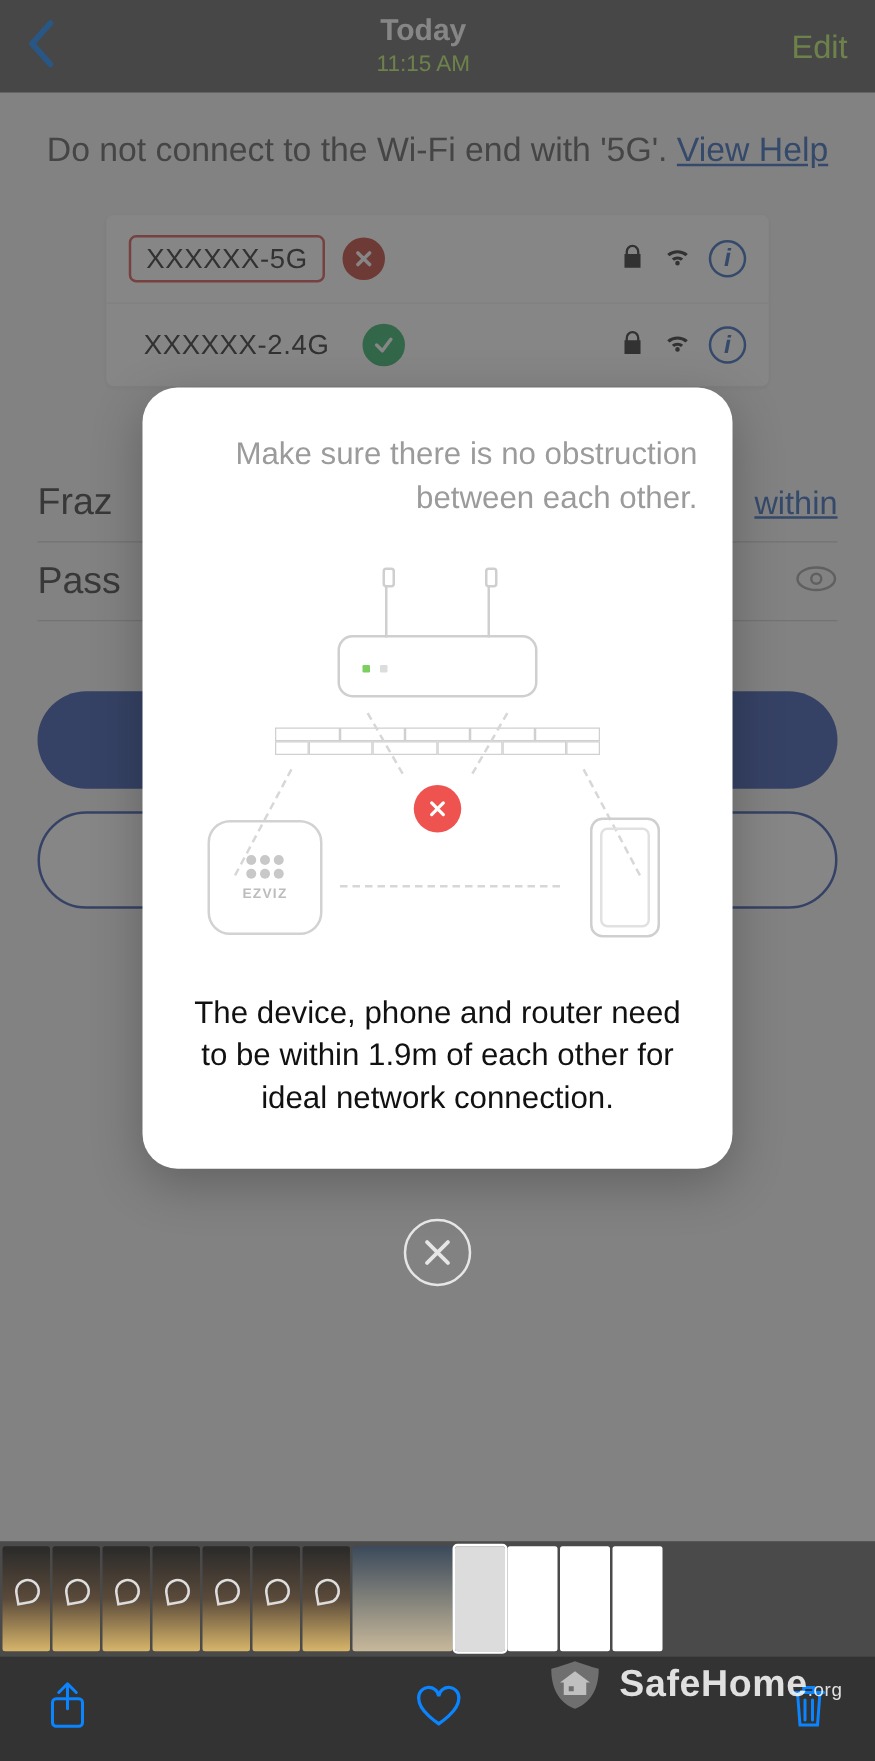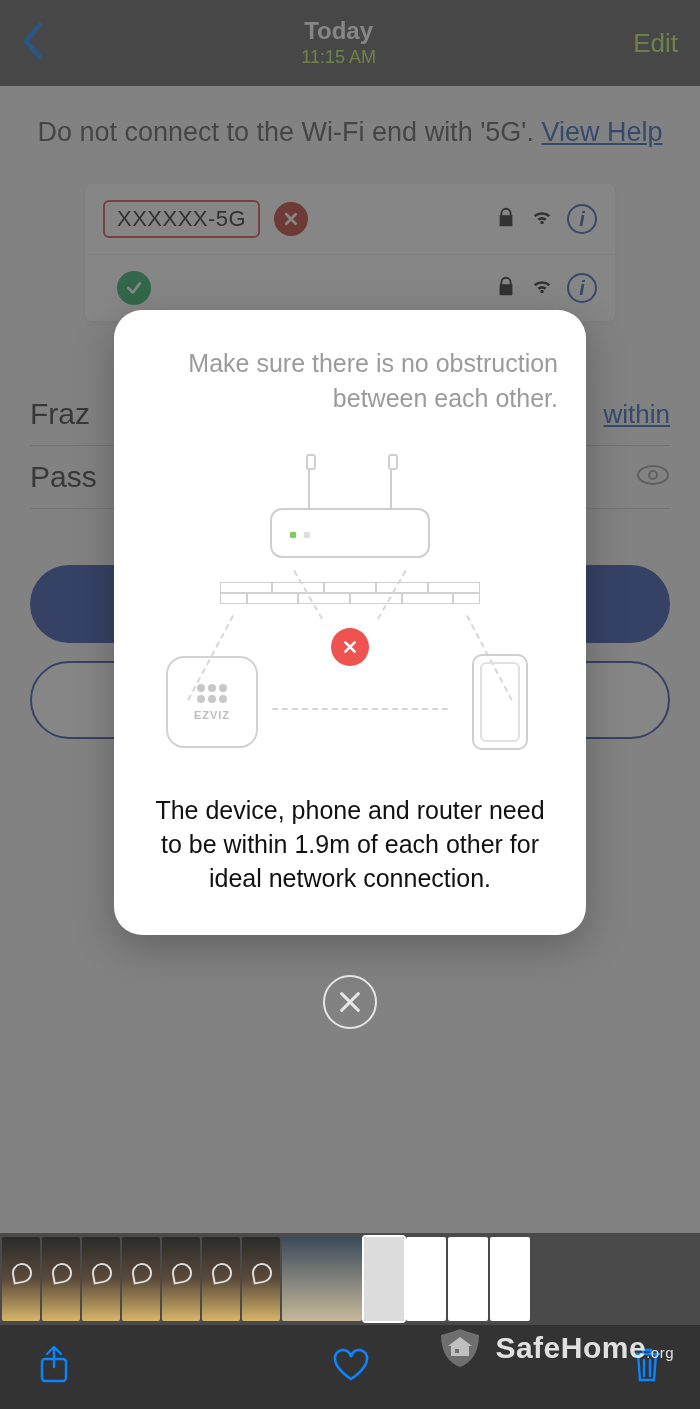--- a/index.html
+++ b/index.html
@@ -1,21 +1,21 @@
 <!DOCTYPE html>
 <html><head>
 <meta charset="utf-8">
 <style>
 * { margin: 0; padding: 0; box-sizing: border-box; font-family: -apple-system, BlinkMacSystemFont, "Segoe UI", Helvetica, Arial, sans-serif; }
 html, body { width: 700px; height: 1409px; overflow: hidden; background: #fff; }
 
 .screen { position: relative; width: 700px; height: 1409px; background: #f5f5f7; }
 
 
-.navbar { height: 86px; background: #595959; display: flex; align-items: center; justify-content: space-between; padding: 0 22px; }
+.navbar { height: 74px; background: #595959; display: flex; align-items: center; justify-content: space-between; padding: 0 22px; }
 .nav-back svg { width: 22px; height: 38px; }
 .nav-titles { text-align: center; flex: 1; }
 .nav-title { color: #fff; font-size: 24px; font-weight: 600; line-height: 1.1; }
 .nav-subtitle { color: #bef264; font-size: 18px; margin-top: 2px; }
 .nav-edit { color: #bef264; font-size: 26px; font-weight: 400; }
 
 
 .app { padding: 28px 30px 0 30px; }
 .hint { font-size: 27px; color: #555; text-align: center; line-height: 1.35; }
 .hint a { color: #2a61b8; text-decoration: underline; }
@@ -139,20 +139,21 @@
           <span><svg viewBox="0 0 24 24">
                 <path fill="#222" d="M6 10V8a6 6 0 1112 0v2h1v12H5V10h1zm2 0h8V8a4 4 0 10-8 0v2z"></path>
               </svg></span>
           <span><svg viewBox="0 0 24 24">
                 <path fill="#222" d="M12 20a2 2 0 110-4 2 2 0 010 4zm-5-6a8 8 0 0110 0l-2 2a5 5 0 00-6 0zm-4-4a14 14 0 0118 0l-2 2a11 11 0 00-14 0z"></path>
               </svg></span>
           <span class="info-circle">i</span>
         </span>
       </div>
       <div class="wifi-row">
+        <span class="ssid ssid-good">XXXXXX-2.4G</span>
         <span class="status-circle status-ok">
           <svg viewBox="0 0 14 14" width="16" height="16">
               <polyline points="2,7 6,11 12,3" fill="none" stroke="#fff" stroke-width="2.4" stroke-linecap="round" stroke-linejoin="round"></polyline>
             </svg>
         </span>
         <span class="wifi-spacer"></span>
         <span class="wifi-icons">
           <span><svg viewBox="0 0 24 24">
                 <path fill="#222" d="M6 10V8a6 6 0 1112 0v2h1v12H5V10h1zm2 0h8V8a4 4 0 10-8 0v2z"></path>
               </svg></span>

